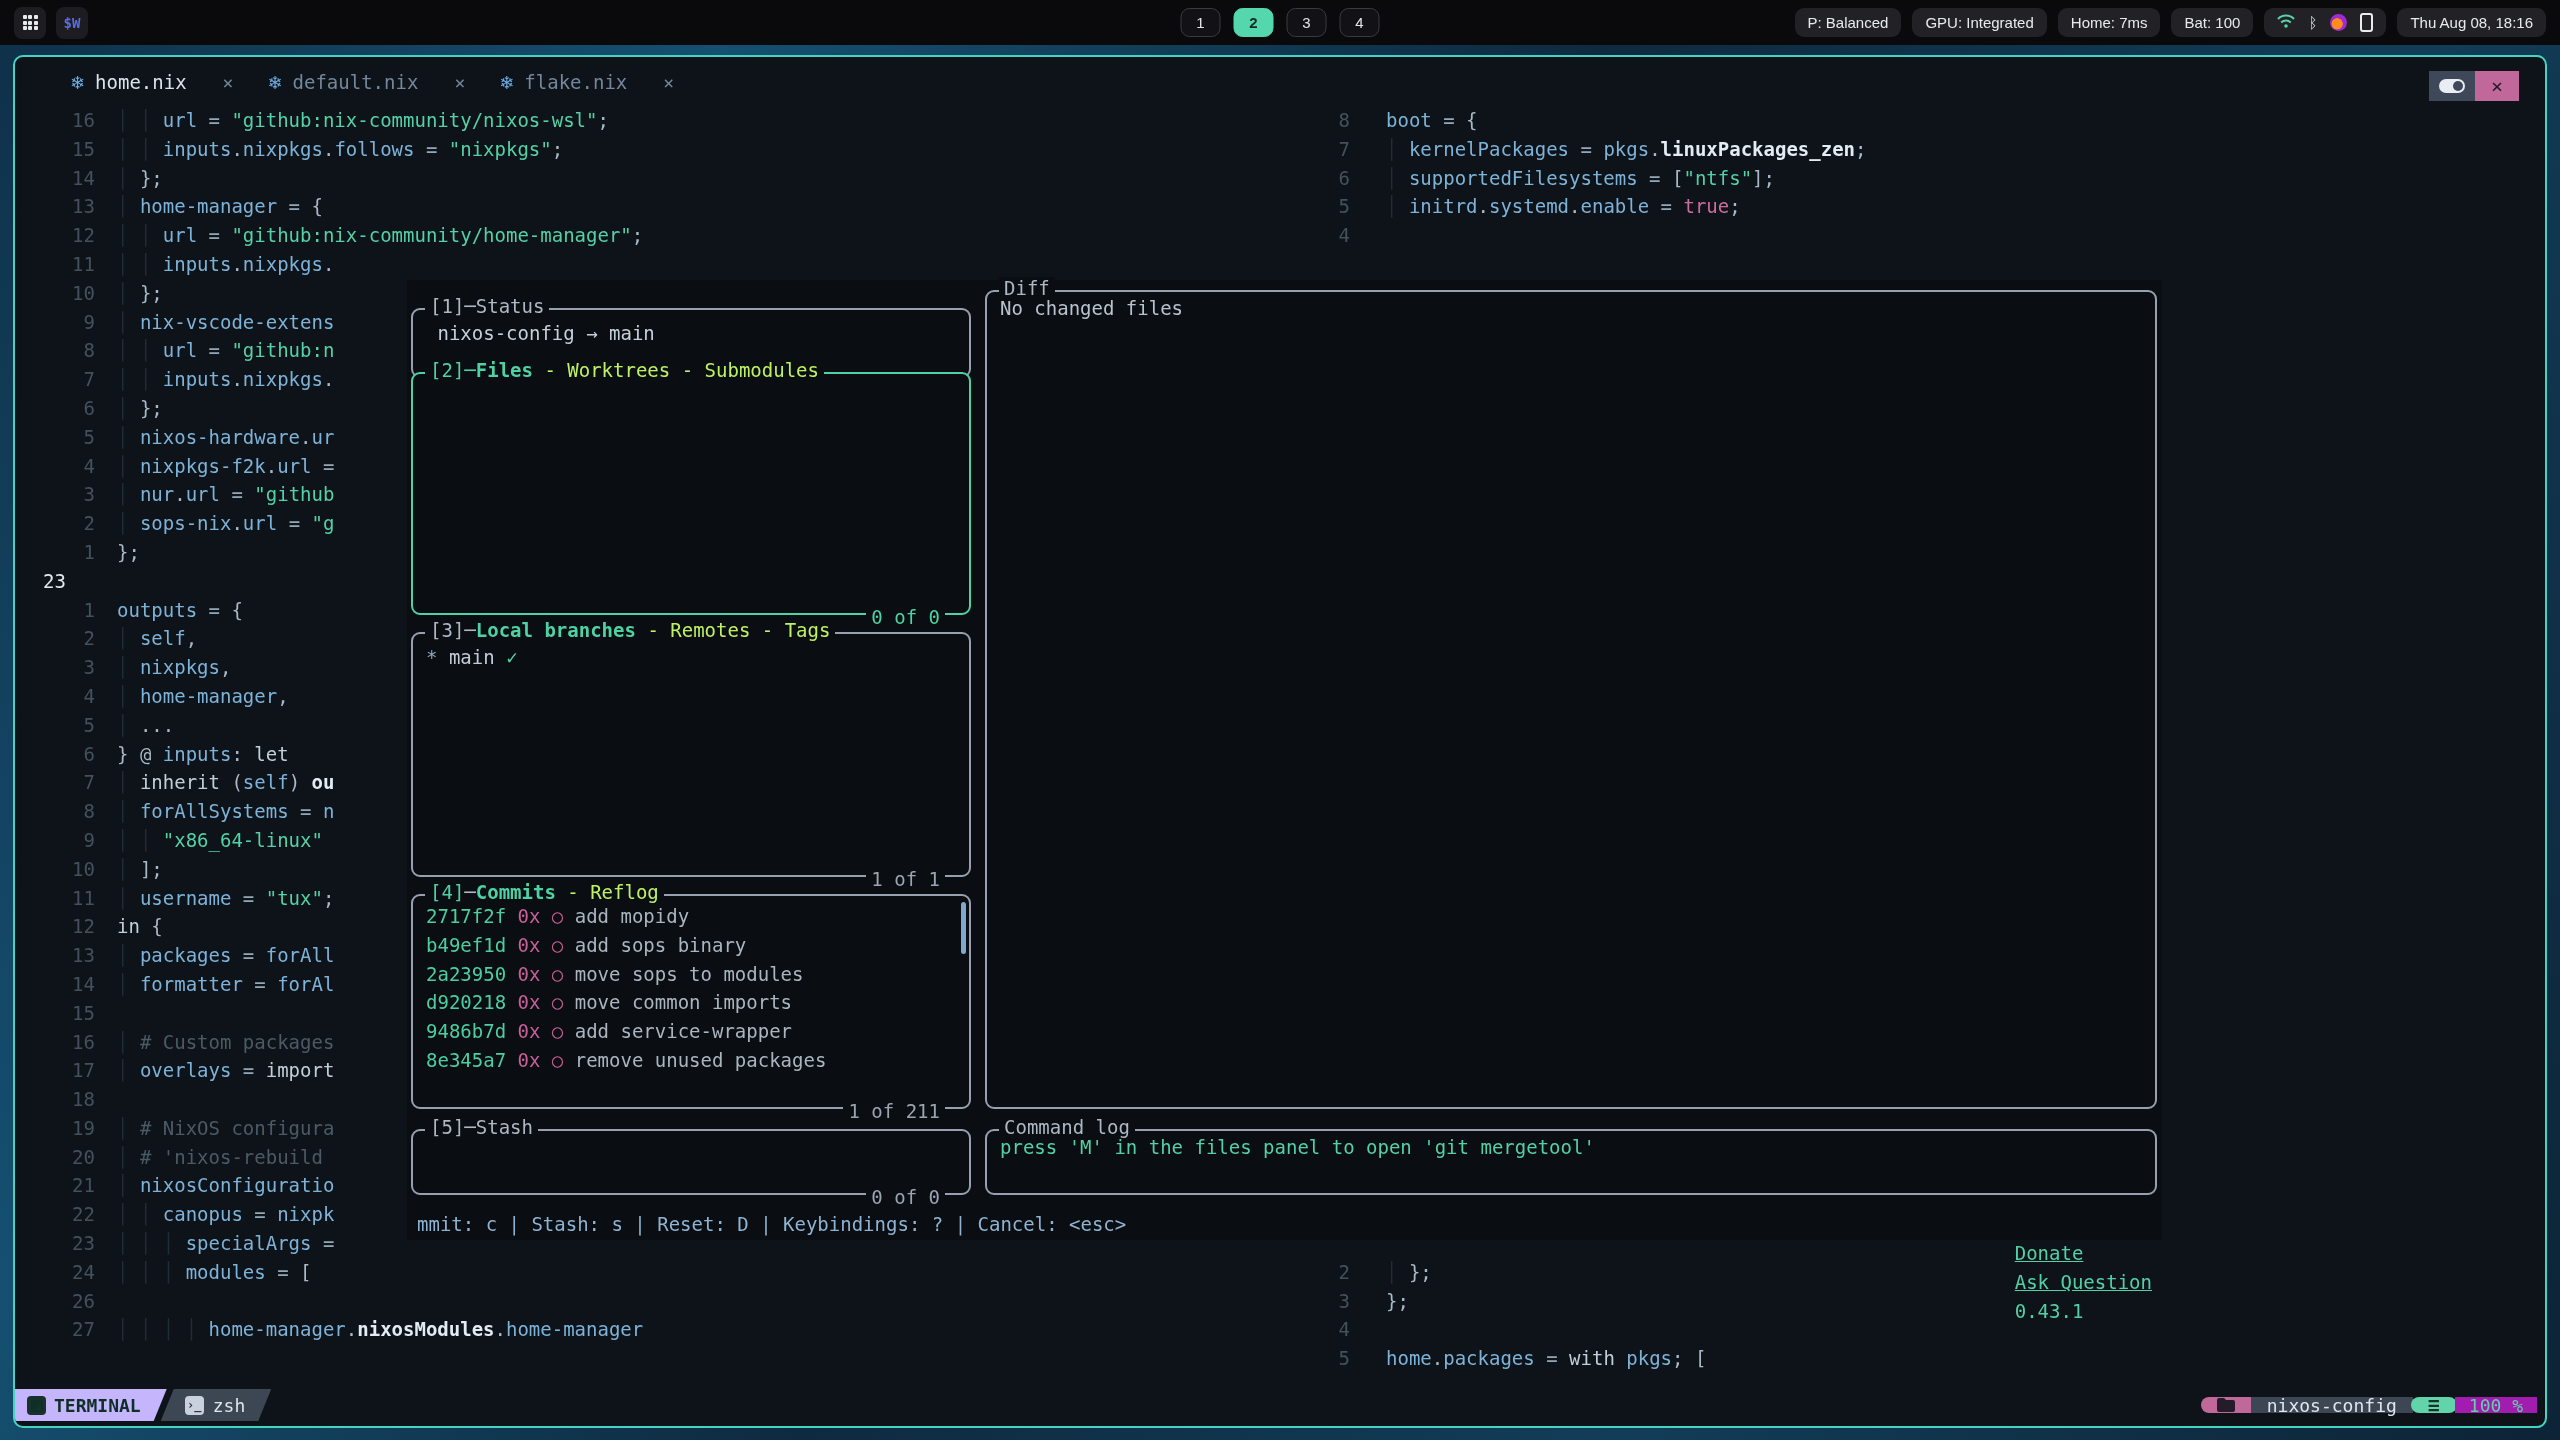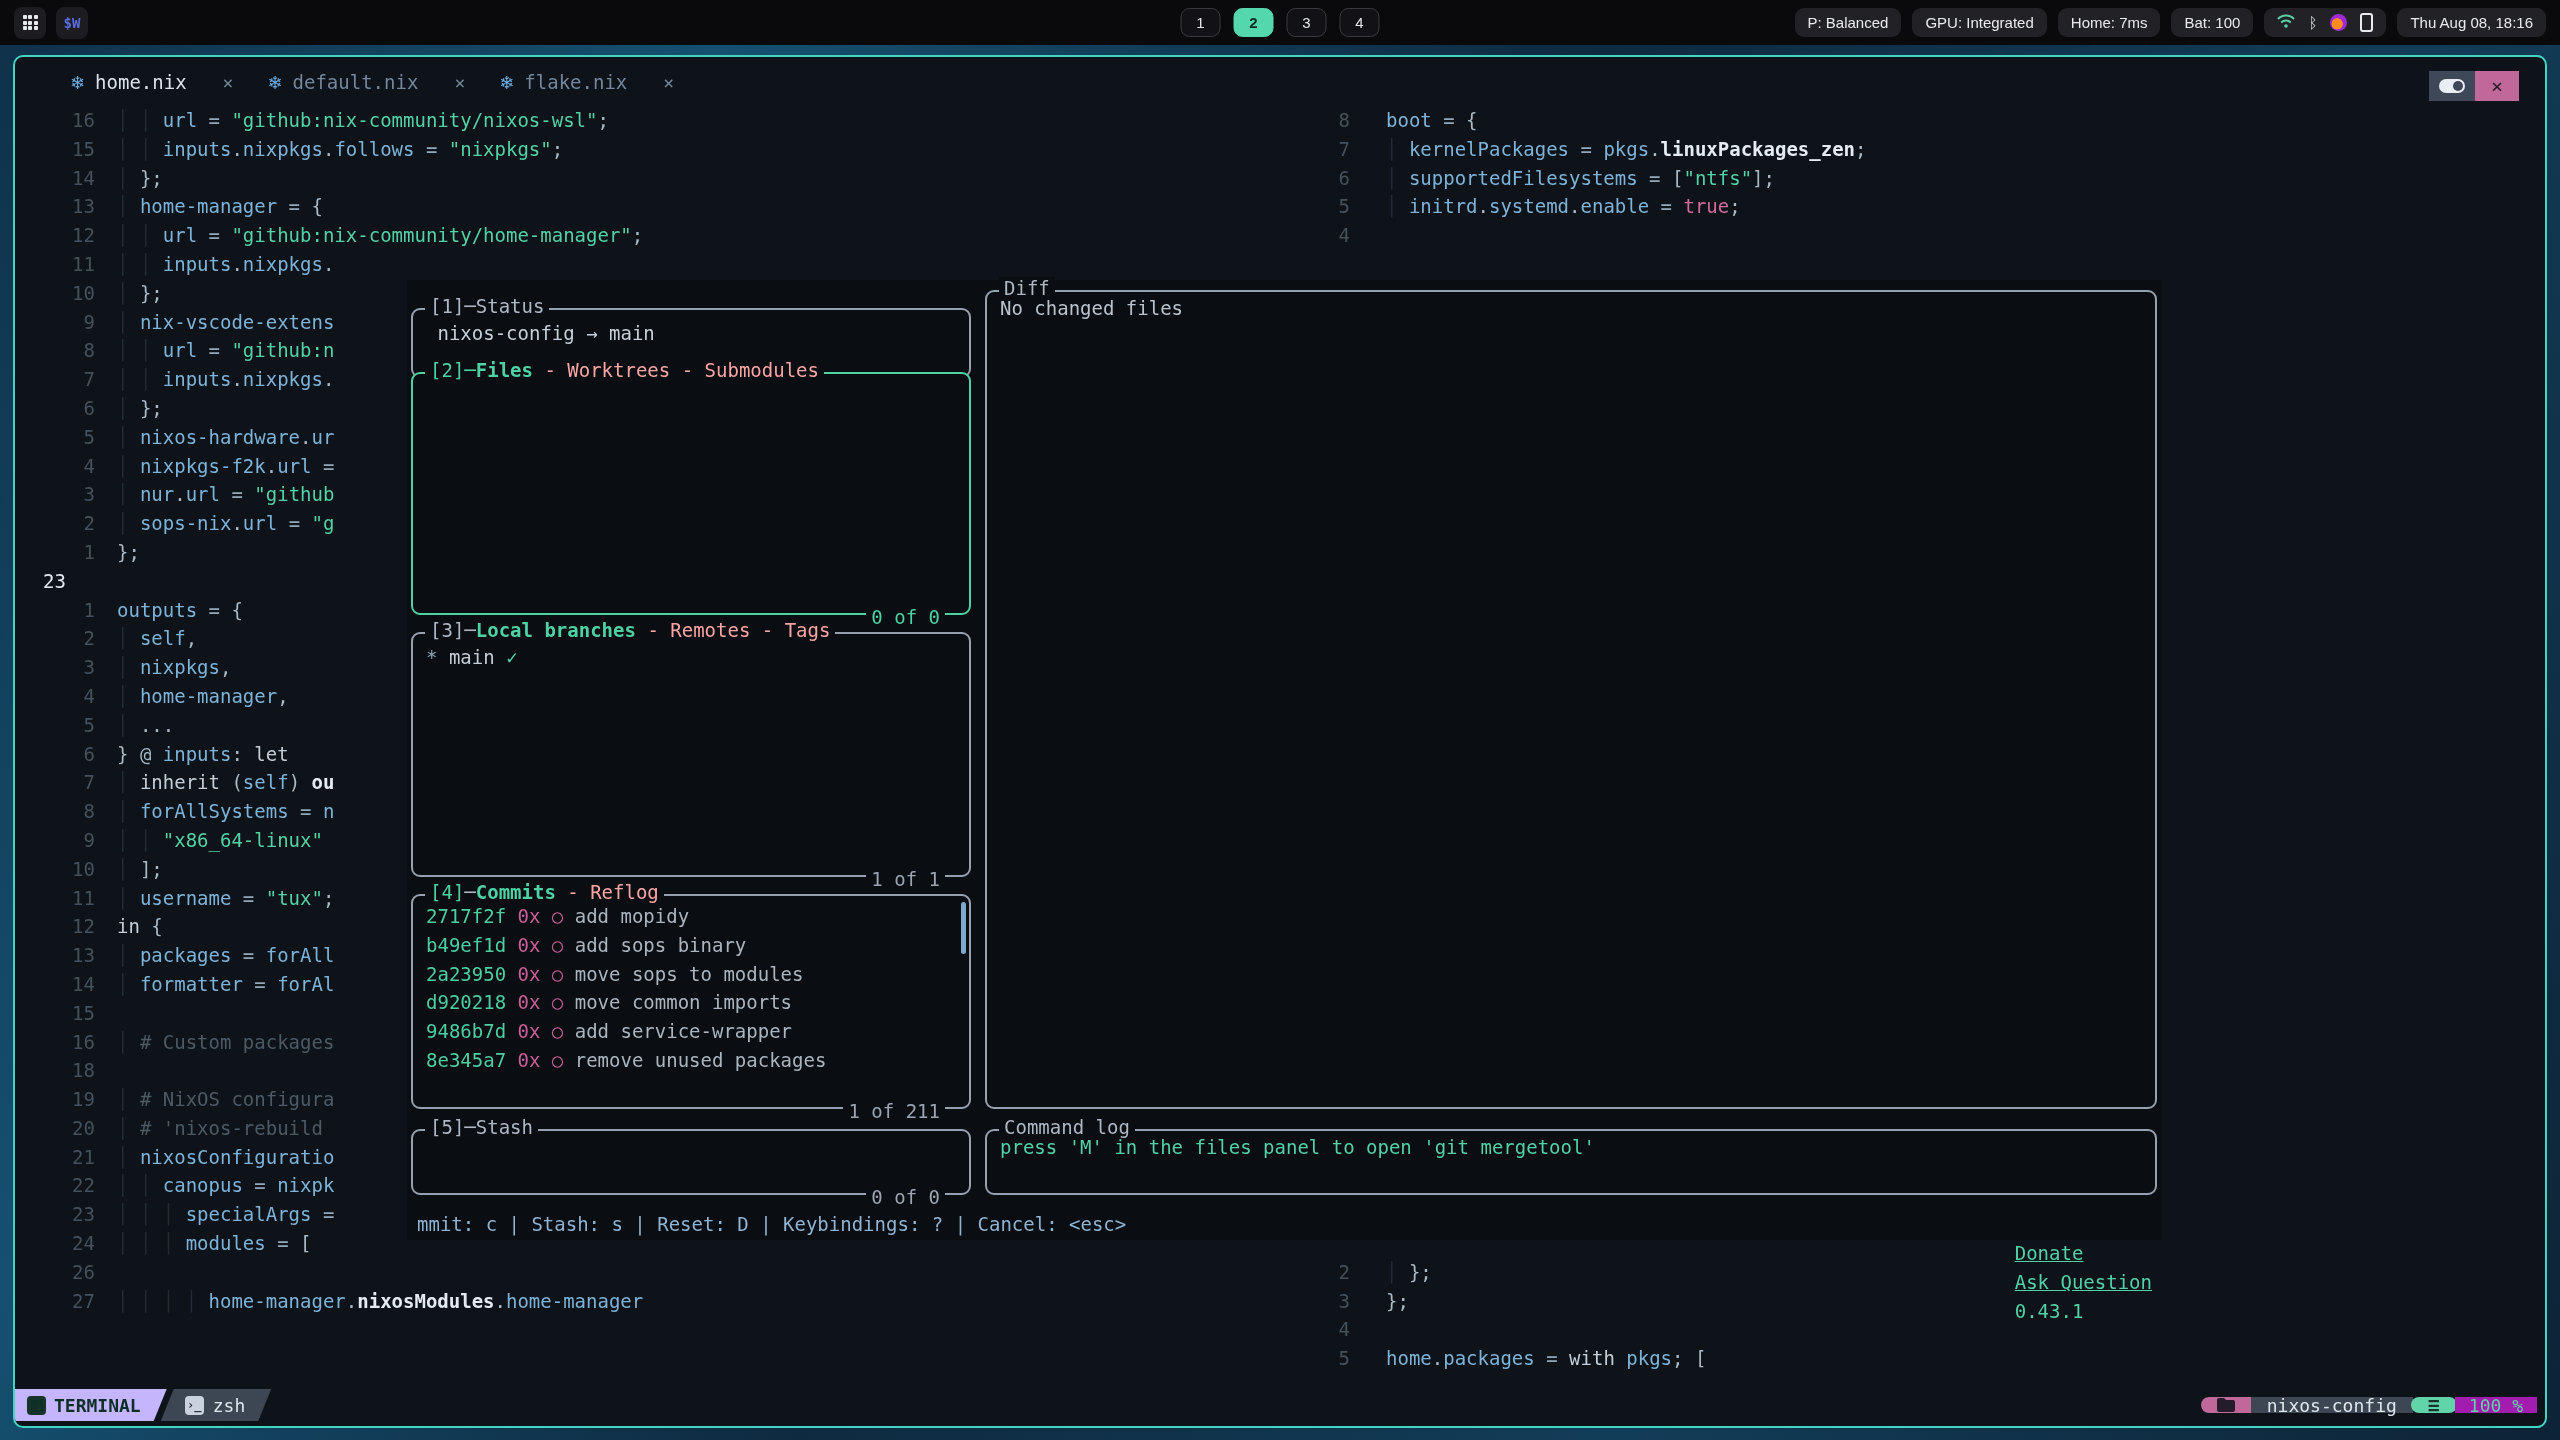--- a/index.html
+++ b/index.html
@@ -51,21 +51,21 @@
   .tk-i{color:#7eb3d9}.tk-o{color:#93a7b9}.tk-p{color:#a9b9c7}.tk-s{color:#54d1a5}
   .tk-c{color:#4c5a66}.tk-k{color:#c3ced9}.tk-b{color:#e4ebf2;font-weight:bold}
   .tk-t{color:#cf6b9d}.tk-w{color:#cdd6de}.tk-gd{color:#202c36}
   
   #lazygit{position:absolute;left:392px;top:223px;width:1755px;height:960px;background:#0a0d11;font-size:19px;}
   .lg-box{position:absolute;border:2px solid #96a0b0;border-radius:9px;background:#0a0d11;box-sizing:border-box;}
   .lg-box.active{border-color:#4ed2a4;}
   .lg-title{position:absolute;top:-15px;left:12px;background:#0a0d11;padding:0 5px;white-space:pre;color:#aeb7c4;}
   .lg-key-g{color:#4ed2a4;} .lg-key{color:#aeb7c4;}
   .lg-name-g{color:#4ed2a4;font-weight:bold;} .lg-name{color:#aeb7c4;}
-  .lg-tabs{color:#fca5a5;}
+  .lg-tabs{color:#bef264;}
   .lg-count{position:absolute;bottom:-15px;right:24px;background:#0a0d11;padding:0 5px;color:#9aa4b2;white-space:pre;}
   .lg-count.green{color:#4ed2a4;}
   .lg-content{padding:9px 13px;line-height:28.8px;white-space:pre;color:#c6d0da;}
   .commit-row{height:28.8px;line-height:28.8px;white-space:pre;cursor:pointer;}
   .sha{color:#4ccea0;} .cflag{color:#c95f99;} .cmsg{color:#aab5c0;}
   .branch-star{color:#8fa8b8;} .branch-name{color:#c3ccd6;} .branch-check{color:#4ed2a4;}
   .scrollbar{position:absolute;right:3px;top:6px;width:5px;height:52px;border-radius:3px;background:#7ea9cc;}
   #lg-keyline{position:absolute;left:10px;top:930px;width:1735px;display:flex;justify-content:space-between;line-height:29px;white-space:pre;}
   .keys{color:#8fb3d2;}
   .lg-links span{margin-left:18px;}
@@ -193,20 +193,21 @@
         <div class="crow"><span class="ln">7</span><span class="code"><span class="tk-gd">│ </span><span class="tk-k">inherit</span><span class="tk-p"> (</span><span class="tk-i">self</span><span class="tk-p">) </span><span class="tk-b">ou</span></span></div>
         <div class="crow"><span class="ln">8</span><span class="code"><span class="tk-gd">│ </span><span class="tk-i">forAllSystems</span><span class="tk-o"> = </span><span class="tk-i">n</span></span></div>
         <div class="crow"><span class="ln">9</span><span class="code"><span class="tk-gd">│ │ </span><span class="tk-s">"x86_64-linux"</span></span></div>
         <div class="crow"><span class="ln">10</span><span class="code"><span class="tk-gd">│ </span><span class="tk-p">];</span></span></div>
         <div class="crow"><span class="ln">11</span><span class="code"><span class="tk-gd">│ </span><span class="tk-i">username</span><span class="tk-o"> = </span><span class="tk-s">"tux"</span><span class="tk-p">;</span></span></div>
         <div class="crow"><span class="ln">12</span><span class="code"><span class="tk-k">in</span><span class="tk-p"> {</span></span></div>
         <div class="crow"><span class="ln">13</span><span class="code"><span class="tk-gd">│ </span><span class="tk-i">packages</span><span class="tk-o"> = </span><span class="tk-i">forAll</span></span></div>
         <div class="crow"><span class="ln">14</span><span class="code"><span class="tk-gd">│ </span><span class="tk-i">formatter</span><span class="tk-o"> = </span><span class="tk-i">forAl</span></span></div>
         <div class="crow"><span class="ln">15</span><span class="code"></span></div>
         <div class="crow"><span class="ln">16</span><span class="code"><span class="tk-gd">│ </span><span class="tk-c"># Custom packages</span></span></div>
+        <div class="crow"><span class="ln">17</span><span class="code"><span class="tk-gd">│ </span><span class="tk-i">overlays</span><span class="tk-o"> = </span><span class="tk-k">import</span></span></div>
         <div class="crow"><span class="ln">18</span><span class="code"></span></div>
         <div class="crow"><span class="ln">19</span><span class="code"><span class="tk-gd">│ </span><span class="tk-c"># NixOS configura</span></span></div>
         <div class="crow"><span class="ln">20</span><span class="code"><span class="tk-gd">│ </span><span class="tk-c"># 'nixos-rebuild</span></span></div>
         <div class="crow"><span class="ln">21</span><span class="code"><span class="tk-gd">│ </span><span class="tk-i">nixosConfiguratio</span></span></div>
         <div class="crow"><span class="ln">22</span><span class="code"><span class="tk-gd">│ │ </span><span class="tk-i">canopus</span><span class="tk-o"> = </span><span class="tk-i">nixpk</span></span></div>
         <div class="crow"><span class="ln">23</span><span class="code"><span class="tk-gd">│ │ │ </span><span class="tk-i">specialArgs</span><span class="tk-o"> =</span></span></div>
         <div class="crow"><span class="ln">24</span><span class="code"><span class="tk-gd">│ │ │ </span><span class="tk-i">modules</span><span class="tk-o"> = </span><span class="tk-p">[</span></span></div>
         <div class="crow"><span class="ln">26</span><span class="code"></span></div>
         <div class="crow"><span class="ln">27</span><span class="code"><span class="tk-gd">│ │ │ │ </span><span class="tk-i">home-manager</span><span class="tk-p">.</span><span class="tk-b">nixosModules</span><span class="tk-p">.</span><span class="tk-i">home-manager</span></span></div>
       </div>

